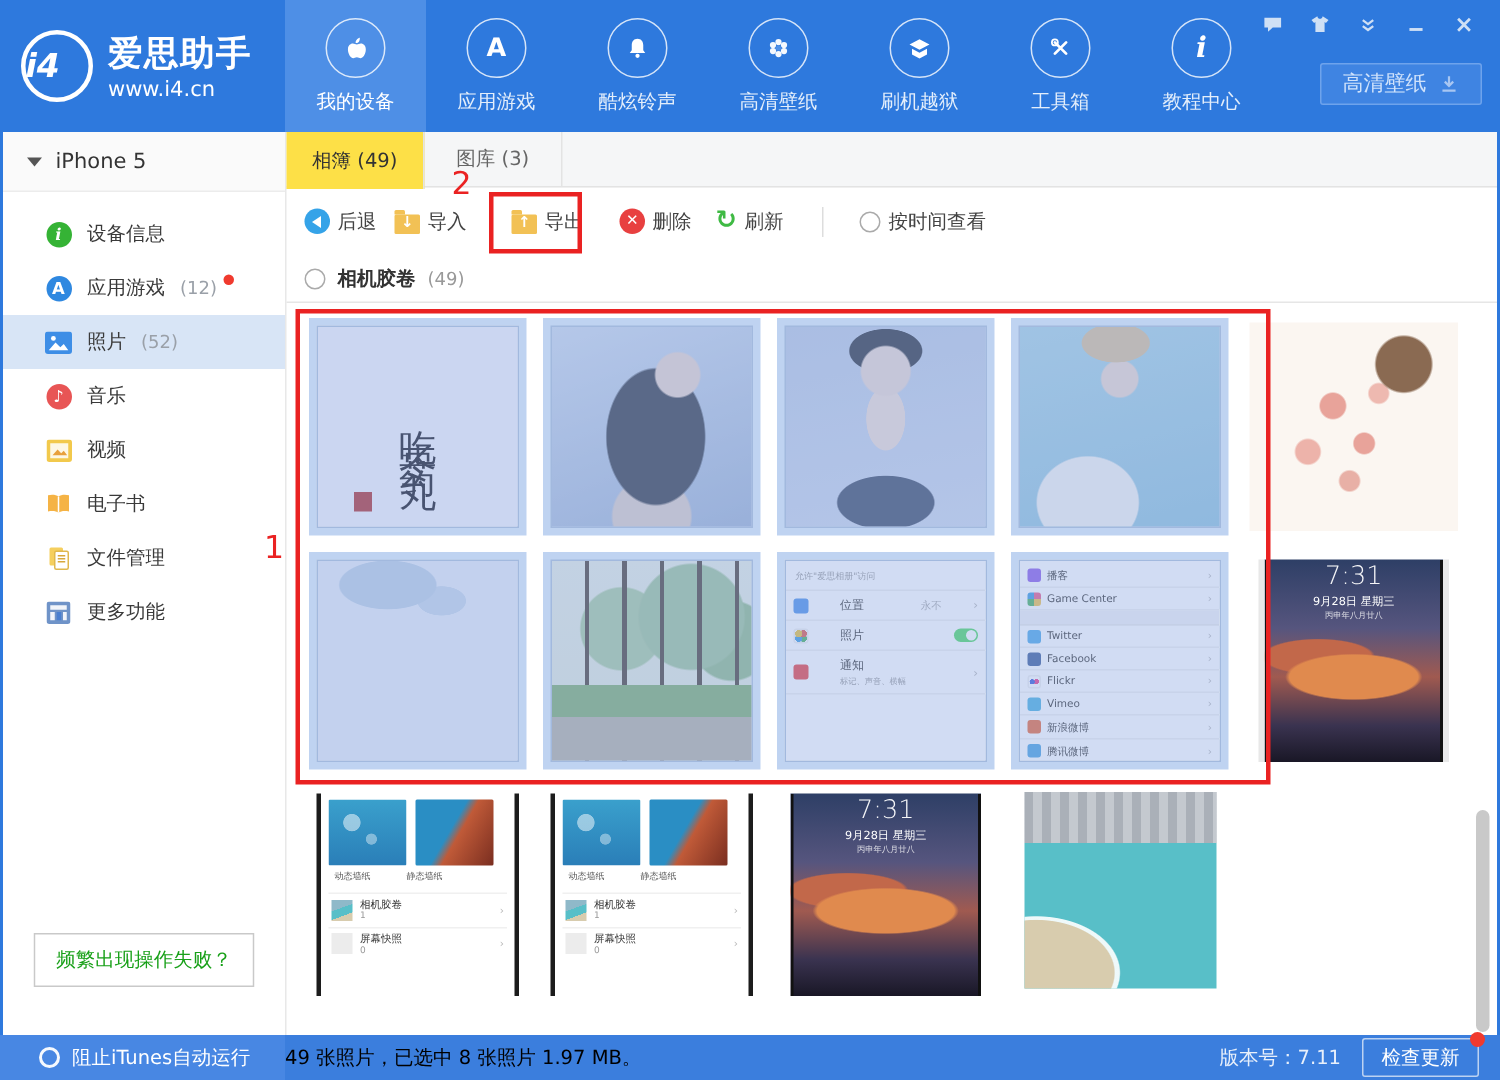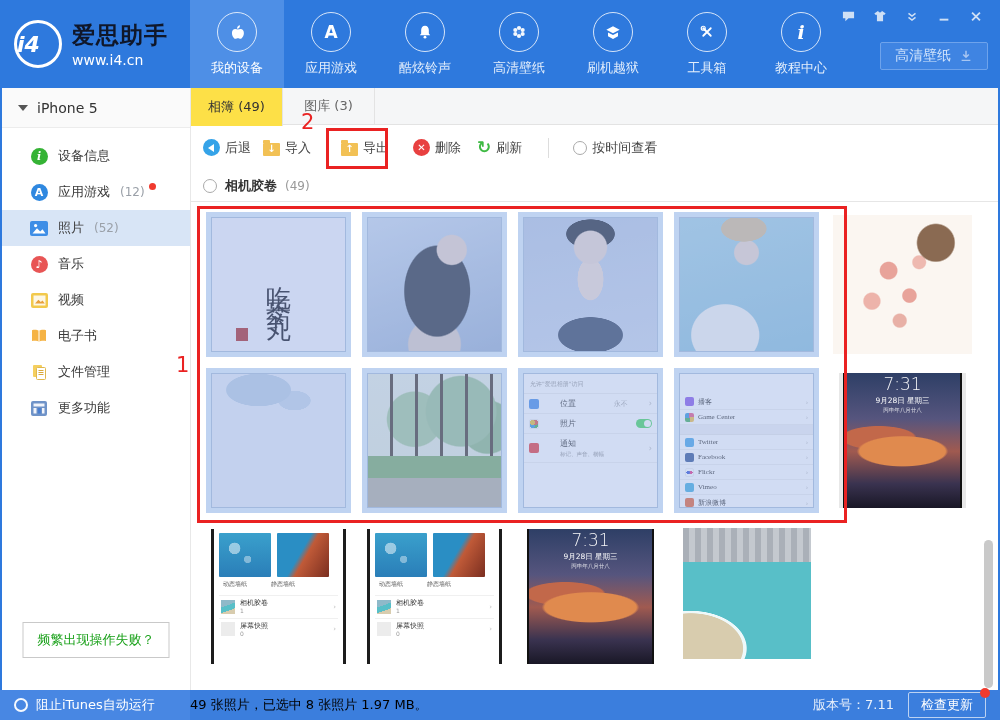--- a/index.html
+++ b/index.html
@@ -9,21 +9,21 @@
 
   
   .edge { position:absolute; background:#2e79dd; z-index:5; }
   .edge-left { left:0; top:88px; width:2px; bottom:0; }
   .edge-right { right:0; top:88px; width:2px; bottom:0; }
 
   
   .header { position:absolute; left:0; top:0; width:1000px; height:88px; background:#2e79dd; display:flex; z-index:6; }
   .logo-area { width:190px; display:flex; align-items:center; padding-left:14px; gap:10px; }
   .logo-circle { width:48px; height:48px; border:3px solid #fff; border-radius:50%; display:flex; align-items:center; justify-content:flex-start; color:#fff; font-size:22px; font-weight:bold; font-style:italic; }
-  .logo-title { color:#0f172a; font-size:23px; font-weight:bold; letter-spacing:1px; }
+  .logo-title { color:#ffffff; font-size:23px; font-weight:bold; letter-spacing:1px; }
   .logo-sub { color:#fff; font-size:14px; margin-top:1px; }
   .nav { display:flex; height:88px; }
   .nav-item { width:94px; height:88px; display:flex; flex-direction:column; align-items:center; padding-top:12px; cursor:pointer; }
   .nav-item.active { background:#4e8fe6; }
   .nav-ico { width:40px; height:40px; border:1px solid rgba(255,255,255,.8); border-radius:50%; display:flex; align-items:center; justify-content:center; }
   .nav-label { margin-top:7px; font-size:13px; color:#e3eefb; }
   .nav-item.active .nav-label { color:#fff; }
   .ag-a { color:#fff; font-size:17px; font-weight:bold; }
   .i-glyph { color:#fff; font-size:19px; font-style:italic; font-family:"DejaVu Serif",serif; font-weight:bold; }
 
@@ -175,21 +175,21 @@
   .anno-box.b1 { left:197px; top:206px; width:650px; height:317px; }
   .anno-num { position:absolute; color:#ea2222; font-size:21px; }
   .anno-num.n2 { left:301px; top:110px; }
   .anno-num.n1 { left:176px; top:353px; }
 
   
   .scroll-thumb { position:absolute; left:984px; top:540px; width:9px; height:148px; background:#c9c9c9; border-radius:5px; z-index:40; cursor:pointer; }
 
   
   .footer { position:absolute; left:0; bottom:0; width:1000px; height:30px; background:#3b7edd; display:flex; align-items:center; z-index:6; color:#fff; }
-  .f-left { width:190px; height:30px; background:#4887e3; display:flex; align-items:center; gap:8px; padding-left:14px; flex:0 0 190px; }
+  .f-left { width:190px; height:30px; background:#4887e3; display:flex; align-items:center; gap:8px; padding-left:26px; flex:0 0 190px; }
   .f-radio { width:14px; height:14px; border:2px solid rgba(255,255,255,.95); border-radius:50%; display:inline-block; cursor:pointer; }
   .f-itunes { font-size:13px; }
   .f-status { font-size:13px; color:#000000; }
   .f-right { margin-left:auto; display:flex; align-items:center; gap:14px; padding-right:14px; }
   .f-version { font-size:13px; color:#e8f0fb; }
   .f-update { position:relative; background:transparent; border:1px solid #bcd2f2; color:#fff; font-size:13px; padding:3px 12px; border-radius:2px; cursor:pointer; font-family:inherit; }
   .f-update .dot { position:absolute; right:-5px; top:-5px; width:10px; height:10px; background:#f03a2e; border-radius:50%; }
 </style>
 </head>
 <body>
@@ -471,21 +471,21 @@
             <span class="toggle"></span>
           </div>
           <div class="s1-row">
             <span class="s1-ico notif"></span>
             <span class="s1-lab"><span>通知</span><br><span class="s1-sub">标记、声音、横幅</span></span>
             <span class="s1-arr">›</span>
           </div>
         </div>
       </div>
       <div class="cell sel">
-        <div class="photo phone-frame" style="padding-top:20px;font-family:Liberation Serif, serif;">
+        <div class="photo phone-frame" style="padding-top:2px;">
           <div class="s2-row">
               <span class="s2-ico" style="background:#8c5ce8;"></span>
               <span>播客</span>
               <span class="s2-arr">›</span>
             </div>
           <div class="s2-row">
               <span class="s2-ico" style="background:conic-gradient(#e85a8a 0 25%,#f2c24a 0 50%,#48b060 0 75%,#3a9ae0 0);"></span>
               <span>Game Center</span>
               <span class="s2-arr">›</span>
             </div>

